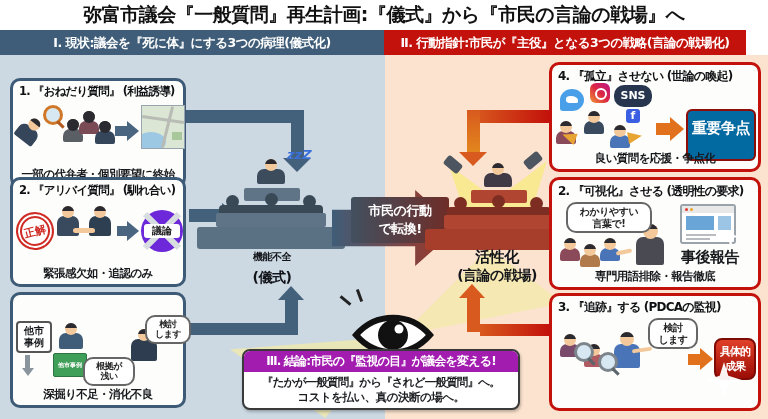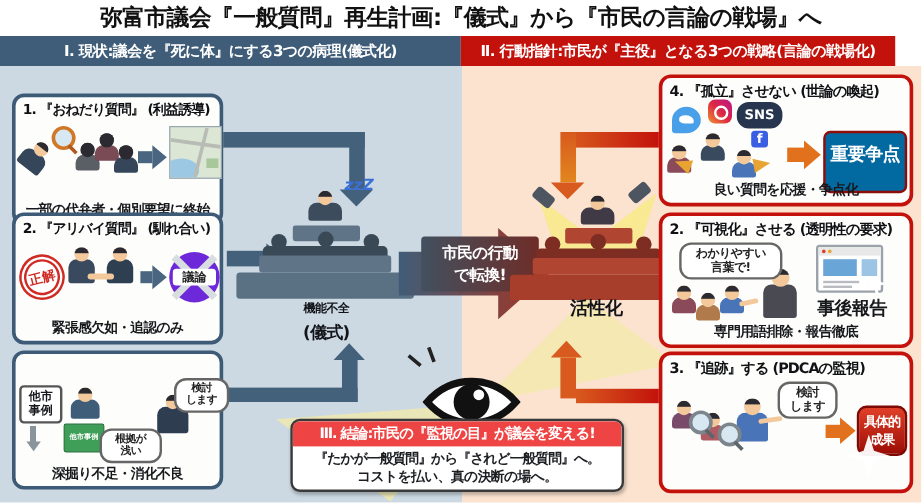--- a/index.html
+++ b/index.html
@@ -119,20 +119,21 @@
     </div>
     <div class="abs" style="left:51px;top:45px;width:56px;height:13px;background:#b04531;border-radius:2px;"></div>
     <div class="sil" style="left:34px;top:52px;width:13px;height:13px;background:#7e2d22;"></div>
     <div class="sil" style="left:72px;top:50px;width:13px;height:13px;background:#7e2d22;"></div>
     <div class="sil" style="left:110px;top:52px;width:13px;height:13px;background:#7e2d22;"></div>
     <div class="abs" style="left:27px;top:62px;width:104px;height:9px;background:#7e2d22;border-radius:4px 4px 0 0;"></div>
     <div class="abs" style="left:24px;top:70px;width:110px;height:14px;background:#b04531;border-radius:2px;"></div>
     <div class="abs" style="left:5px;top:84px;width:148px;height:21px;background:#a63e2b;border-radius:3px;"></div>
   </div>
   <div class="ctr-label" style="left:437px;top:248px;width:120px;font-size:15px;">活性化</div>
+  <div class="ctr-label" style="left:427px;top:267px;width:140px;font-size:14px;">(言論の戦場)</div>
 
   <div class="lbox" style="top:78px;height:110px;padding-left:24px;">
     <div class="bh">1. 『おねだり質問』 (利益誘導)</div>
     <div class="pers" style="left:6px;top:36px;transform:rotate(38deg);--suit:#35455a;">
       <div class="hd"></div>
         <div class="bd" style="width:22px;height:16px;"></div>
     </div>
     <div class="mag" style="left:30px;top:24px;"></div>
     <div class="pers" style="left:50px;top:38px;--suit:#5a5f66;">
         <div class="hd" style="background:#2a2a30;"></div>
@@ -311,20 +312,20 @@
   </div>
 
   <div class="abs" style="left:344px;top:294px;width:3px;height:13px;background:#222;transform:rotate(-50deg);"></div>
   <div class="abs" style="left:358px;top:289px;width:3px;height:13px;background:#222;transform:rotate(-20deg);"></div>
   <svg class="abs" style="left:352px;top:308px;" width="82" height="54" viewBox="0 0 82 54">
     <path d="M4 27 C 24 4, 58 4, 78 27 C 58 50, 24 50, 4 27 Z" fill="#ffffff" stroke="#111" stroke-width="6"></path>
     <circle cx="41" cy="27" r="15" fill="#111"></circle>
     <circle cx="47" cy="21" r="4.5" fill="#fff"></circle>
   </svg>
   <div class="abs" style="left:242px;top:349px;width:278px;height:61px;background:#fff;border:2px solid #3a3a3a;border-radius:8px;box-sizing:border-box;box-shadow:1px 2px 3px rgba(0,0,0,.25);overflow:hidden;">
-    <div style="height:21px;line-height:21px;background:#ef4444;color:#fff;font-weight:bold;font-size:12px;text-align:center;letter-spacing:-0.8px;white-space:nowrap;">Ⅲ. 結論:市民の『監視の目』が議会を変える!</div>
+    <div style="height:21px;line-height:21px;background:#a21caf;color:#fff;font-weight:bold;font-size:12px;text-align:center;letter-spacing:-0.8px;white-space:nowrap;">Ⅲ. 結論:市民の『監視の目』が議会を変える!</div>
     <div style="margin-top:3px;text-align:center;font-weight:bold;font-size:11.5px;letter-spacing:-0.8px;color:#1c1e22;white-space:nowrap;">『たかが一般質問』から『されど一般質問』へ。</div>
     <div style="text-align:center;font-weight:bold;font-size:11.5px;letter-spacing:-0.5px;color:#1c1e22;">コストを払い、真の決断の場へ。</div>
   </div>
 
   <div class="sparkle" style="left:706px;top:362px;width:36px;height:36px;"></div>
 
 </div>
 
 </body></html>

